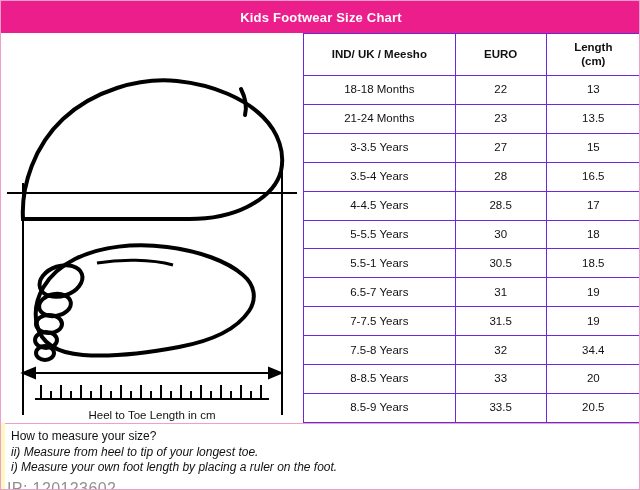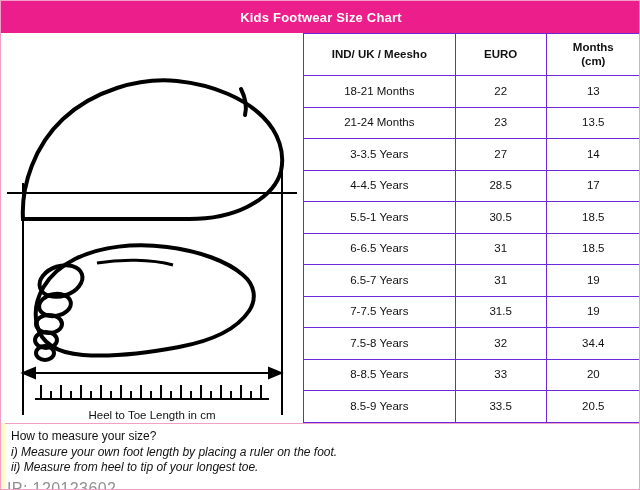--- a/index.html
+++ b/index.html
@@ -189,55 +189,60 @@
     <table class="size">
       <colgroup>
           <col class="c1">
           <col class="c2">
           <col class="c3">
         </colgroup>
       <thead>
         <tr>
           <th>IND/ UK / Meesho</th>
           <th>EURO</th>
-          <th>Months (cm)</th>
+          <th>Length (cm)</th>
         </tr>
       </thead>
       <tbody>
         <tr>
-          <td>18-21 Months</td>
+          <td>18-18 Months</td>
           <td>22</td>
           <td>13</td>
         </tr>
         <tr>
           <td>21-24 Months</td>
           <td>23</td>
           <td>13.5</td>
         </tr>
         <tr>
           <td>3-3.5 Years</td>
           <td>27</td>
-          <td>14</td>
+          <td>15</td>
+        </tr>
+        <tr>
+          <td>3.5-4 Years</td>
+          <td>28</td>
+          <td>16.5</td>
         </tr>
         <tr>
           <td>4-4.5 Years</td>
           <td>28.5</td>
           <td>17</td>
         </tr>
         <tr>
+          <td>5-5.5 Years</td>
+          <td>30</td>
+          <td>18</td>
+        </tr>
+        <tr>
           <td>5.5-1 Years</td>
           <td>30.5</td>
           <td>18.5</td>
         </tr>
         <tr>
-          <td>6-6.5 Years</td>
-          <td>31</td>
-          <td>18.5</td>
-        </tr>
-        <tr>
           <td>6.5-7 Years</td>
           <td>31</td>
           <td>19</td>
         </tr>
         <tr>
           <td>7-7.5 Years</td>
           <td>31.5</td>
           <td>19</td>
         </tr>
         <tr>
@@ -254,19 +259,19 @@
           <td>8.5-9 Years</td>
           <td>33.5</td>
           <td>20.5</td>
         </tr>
       </tbody>
     </table>
   </div>
 
   <div class="notes">
     <div class="q">How to measure your size?</div>
+    <div class="step">ii) Measure from heel to tip of your longest toe.</div>
     <div class="step">i) Measure your own foot length by placing a ruler on the foot.</div>
-    <div class="step">ii) Measure from heel to tip of your longest toe.</div>
   </div>
 
   <div class="watermark">IP: 120123602</div>
 
 </div>
 
 </body></html>

